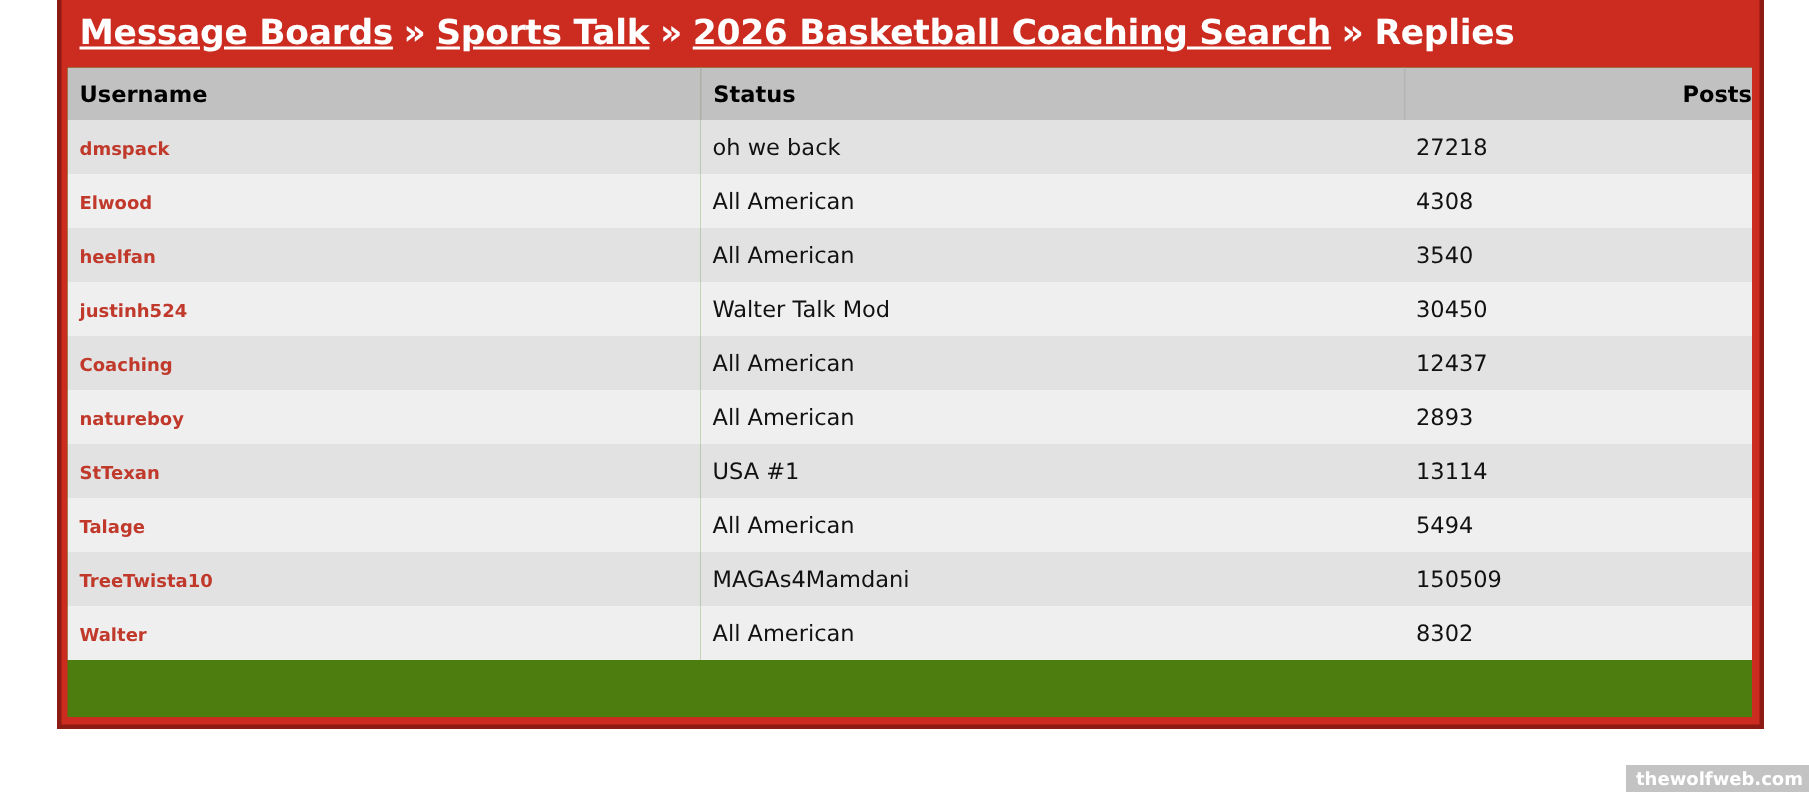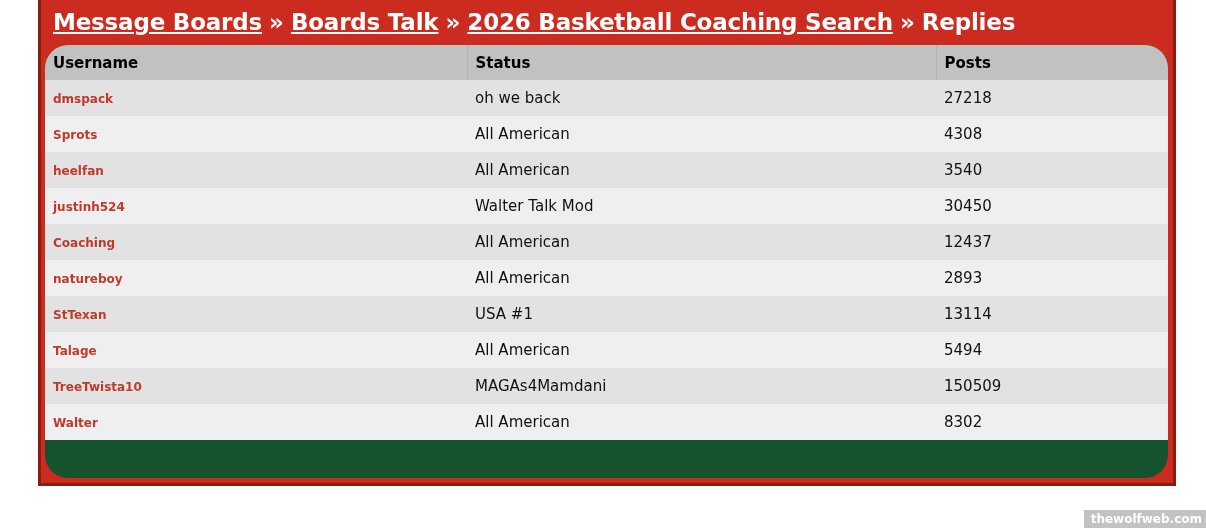--- a/index.html
+++ b/index.html
@@ -67,41 +67,40 @@
     text-decoration: none;
   }
 
   
   #table-wrap {
     position: absolute;
     left: 4px;
     top: 45px;
     right: 5px;
     bottom: 5px;
-    background: #14532d;
-    overflow: hidden;
-    border-radius: 23px;
+    background: #4d7c0f;
+    overflow: hidden;
   }
   table.board {
     border-collapse: collapse;
     width: 100%;
     table-layout: fixed;
   }
   table.board th {
     background: #c1c1c1;
     color: #000000;
     font-size: 15px;
     font-weight: bold;
     text-align: left;
     height: 35px;
     padding: 0 0 0 8px;
     box-sizing: border-box;
     border-right: 1px solid #b4b4b4;
   }
-  table.board th:last-child { border-right: none; }
+  table.board th:last-child { border-right: none; text-align: right; }
   table.board td {
     font-size: 15px;
     color: #111111;
     height: 36px;
     padding: 0 0 0 8px;
     box-sizing: border-box;
     vertical-align: middle;
   }
   table.board tbody tr:nth-child(odd)  { background: #e2e2e2; }
   table.board tbody tr:nth-child(even) { background: #efefef; }
@@ -134,21 +133,21 @@
   }
 </style>
 </head>
 <body>
 
 <div id="panel">
 
   <div id="breadcrumb">
       <span class="crumb">Message Boards</span>
       <span class="crumb-sep">»</span>
-      <span class="crumb">Boards Talk</span>
+      <span class="crumb">Sports Talk</span>
       <span class="crumb-sep">»</span>
       <span class="crumb">2026 Basketball Coaching Search</span>
       <span class="crumb-sep">»</span>
       <span class="crumb plain">Replies</span>
     </div>
 
   <div id="table-wrap">
     <table class="board">
       <colgroup>
         <col class="col-user">
@@ -162,21 +161,21 @@
           <th>Posts</th>
         </tr>
       </thead>
       <tbody id="table-body">
           <tr>
             <td><span class="username-link">dmspack</span></td>
             <td>oh we back</td>
             <td>27218</td>
           </tr>
           <tr>
-            <td><span class="username-link">Sprots</span></td>
+            <td><span class="username-link">Elwood</span></td>
             <td>All American</td>
             <td>4308</td>
           </tr>
           <tr>
             <td><span class="username-link">heelfan</span></td>
             <td>All American</td>
             <td>3540</td>
           </tr>
           <tr>
             <td><span class="username-link">justinh524</span></td>

